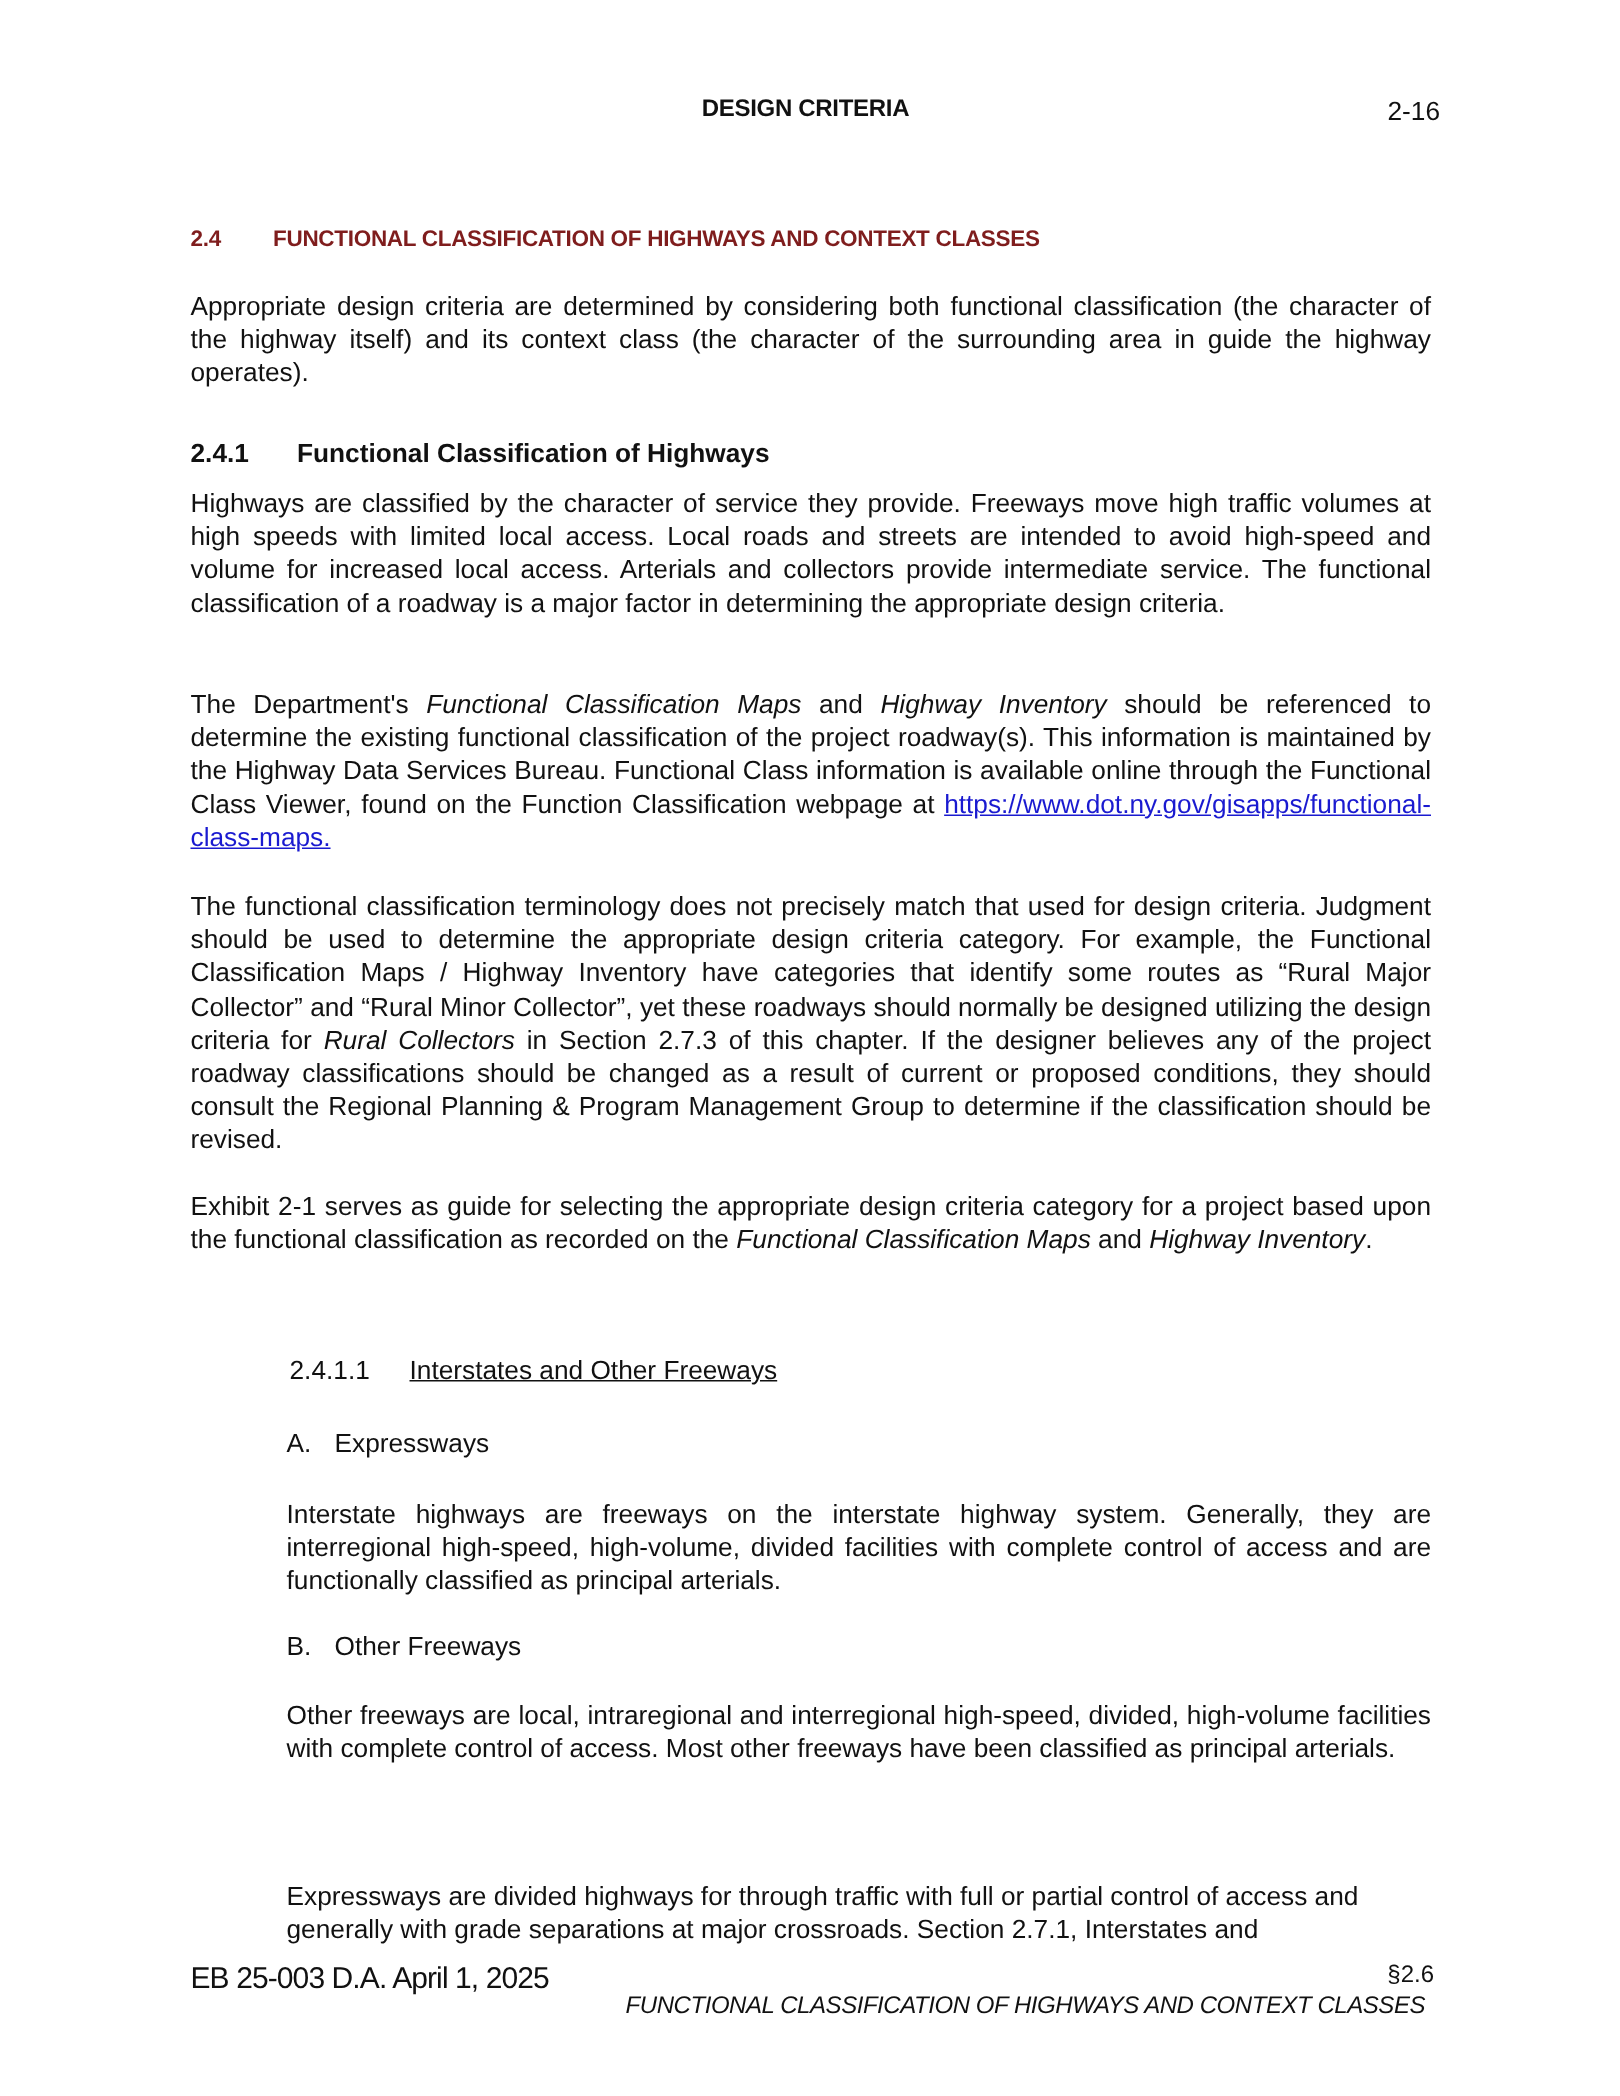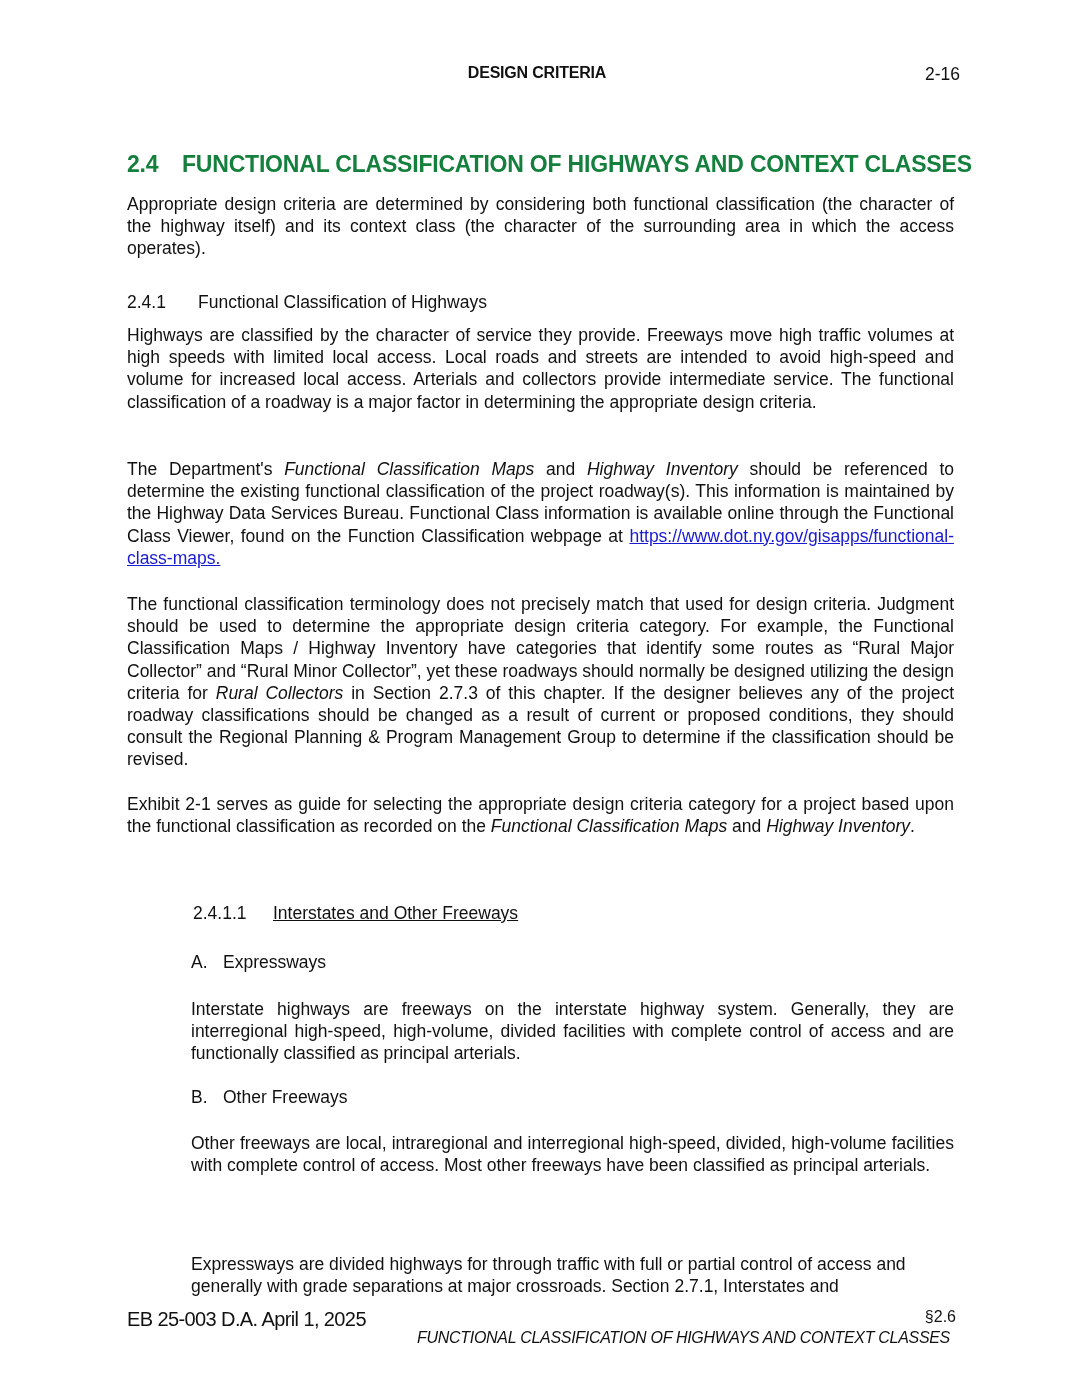--- a/index.html
+++ b/index.html
@@ -2,27 +2,27 @@
 <html><head>
 <meta charset="utf-8">
 <style>
   html, body { margin: 0; padding: 0; background: #ffffff; }
   body { width: 1080px; height: 1397px; position: relative; overflow: hidden;
          font-family: "Liberation Sans", sans-serif; color: #111; }
   .page { position: absolute; left: 0; top: 0; width: 1080px; height: 1397px; }
   .hdr-center { position: absolute; top: 64px; left: 0; width: 1074px; text-align: center;
                 font-weight: bold; font-size: 16px; letter-spacing: -0.2px; }
   .hdr-right { position: absolute; top: 64px; right: 120px; font-size: 17.5px; }
-  .h1 { position: absolute; top: 151px; left: 127px; font-size: 23px; font-weight: bold;
-        color: #15803d; letter-spacing: -0.2px; white-space: nowrap; }
+  .h1 { position: absolute; top: 151px; left: 127px; font-size: 15px; font-weight: bold;
+        color: #7f1d1d; letter-spacing: -0.2px; white-space: nowrap; }
   .h1 .num { display: inline-block; width: 55px; }
   .para { position: absolute; left: 127px; width: 827px; font-size: 17.5px; line-height: 22.2px;
           text-align: justify; }
   .para.ind { left: 191px; width: 763px; }
-  .h2 { position: absolute; top: 292px; left: 127px; font-size: 17.5px; font-weight: normal; }
+  .h2 { position: absolute; top: 292px; left: 127px; font-size: 17.5px; font-weight: bold; }
   .h2 .num { display: inline-block; width: 71px; }
   .h3 { position: absolute; top: 903px; left: 159px; font-size: 17.5px; margin-left: 34px; }
   .h3 .num { display: inline-block; width: 80px; }
   .h3 .t { text-decoration: underline; }
   .sub { position: absolute; left: 191px; font-size: 17.5px; }
   .sub .let { display: inline-block; width: 32px; }
   a.link { color: #1a1ad0; text-decoration: underline; }
   i { font-style: italic; }
   .foot-left { position: absolute; top: 1308px; left: 127px; font-size: 20px; letter-spacing: -0.6px; }
   .foot-right { position: absolute; top: 1308px; right: 124px; font-size: 16px; }
@@ -34,21 +34,21 @@
 
 <div class="page">
 
   <div class="hdr-center">DESIGN CRITERIA</div>
   <div class="hdr-right">2-16</div>
 
   <div class="h1">
     <span class="num">2.4</span><span>FUNCTIONAL CLASSIFICATION OF HIGHWAYS AND CONTEXT CLASSES</span>
   </div>
 
-  <div class="para" style="top:193px;">Appropriate design criteria are determined by considering both functional classification (the character of the highway itself) and its context class (the character of the surrounding area in which the access operates).</div>
+  <div class="para" style="top:193px;">Appropriate design criteria are determined by considering both functional classification (the character of the highway itself) and its context class (the character of the surrounding area in guide the highway operates).</div>
 
   <div class="h2">
     <span class="num">2.4.1</span><span>Functional Classification of Highways</span>
   </div>
 
   <div class="para" style="top:324px;">Highways are classified by the character of service they provide.  Freeways move high traffic volumes at high speeds with limited local access.  Local roads and streets are intended to avoid high-speed and volume for increased local access.  Arterials and collectors provide intermediate service. The functional classification of a roadway is a major factor in determining the appropriate design criteria.</div>
 
   <div class="para" style="top:458px;">
     <span>The Department's </span><i>Functional Classification Maps</i><span> and </span><i>Highway Inventory</i><span> should be referenced to determine the existing functional classification of the project roadway(s).  This information is maintained by the Highway Data Services Bureau. Functional Class information is available online through the Functional Class Viewer, found on the Function Classification webpage at </span><a class="link">https://www.dot.ny.gov/gisapps/functional-class-maps.</a>
   </div>

